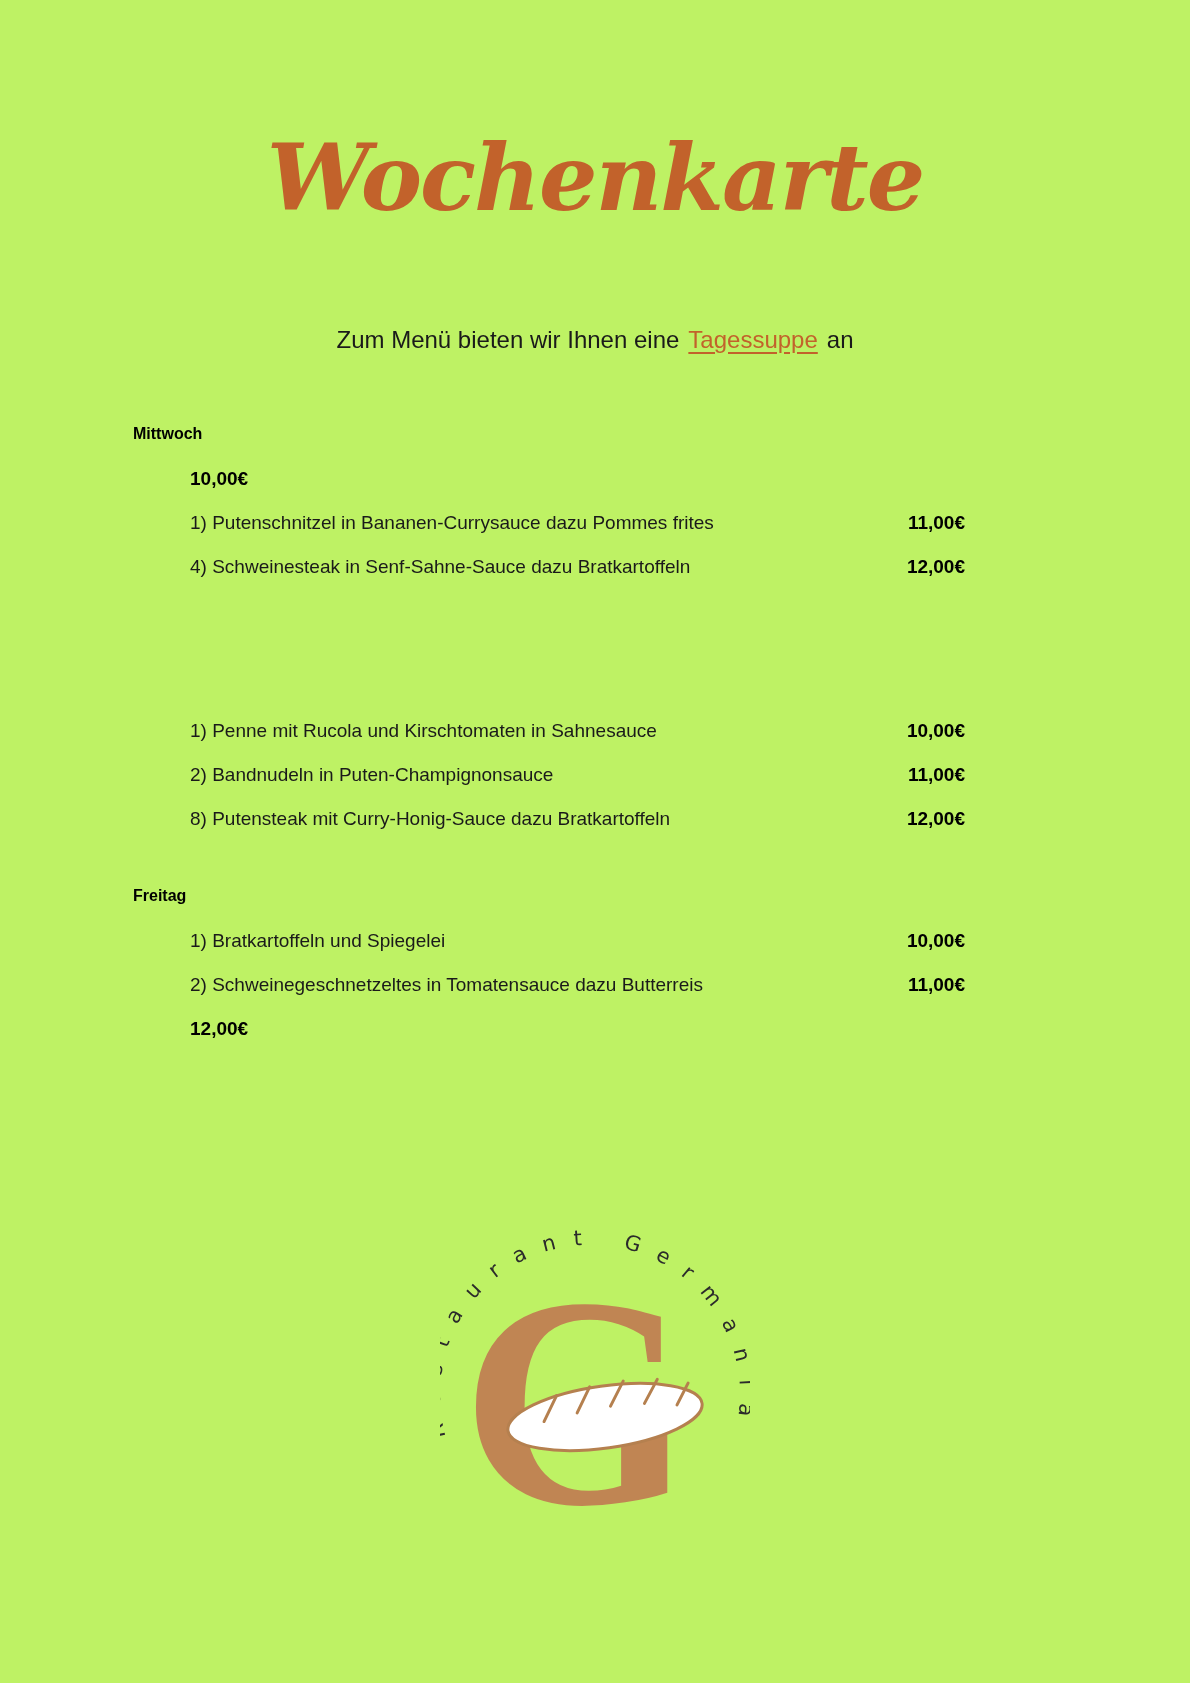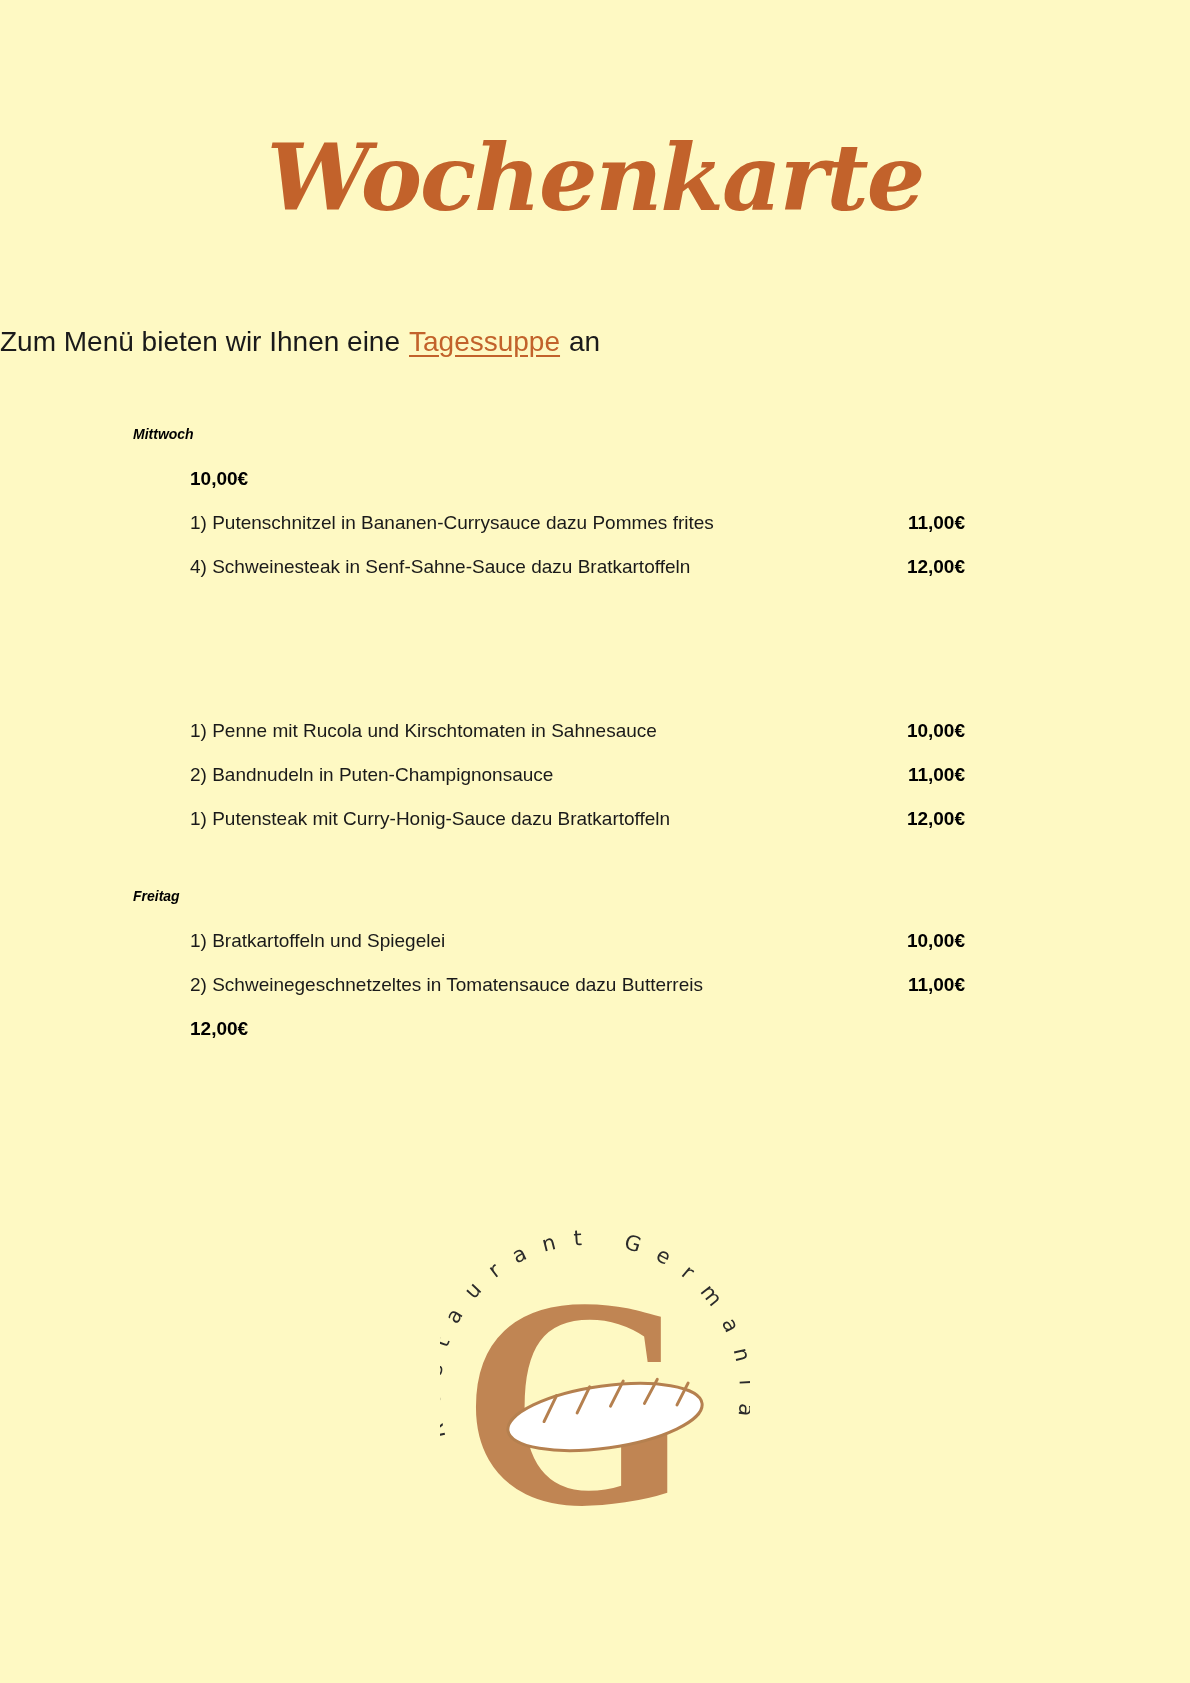--- a/index.html
+++ b/index.html
@@ -6,21 +6,21 @@
   html, body { background: #ffffff; }
   body {
     font-family: "Liberation Sans", sans-serif;
     color: #1a1a1a;
   }
   .page {
     position: relative;
     width: 1190px;
     height: 1683px;
     margin: 0 auto;
-    background: #fef9c3;
+    background: #bef264;
     overflow: hidden;
   }
   .title {
     position: absolute;
     top: 128px;
     left: 0;
     width: 100%;
     text-align: center;
     font-family: "DejaVu Serif", serif;
     font-style: italic;
@@ -28,42 +28,42 @@
     font-size: 92px;
     line-height: 1.1;
     color: #c2622b;
     letter-spacing: -2px;
   }
   .subtitle {
     position: absolute;
     top: 326px;
     left: 0;
     width: 100%;
-    font-size: 28px;
+    text-align: center;
+    font-size: 24px;
     color: #1a1a1a;
   }
   .subtitle .link {
     color: #c2622b;
     text-decoration: underline;
     text-underline-offset: 4px;
     margin: 0 9px;
     cursor: pointer;
   }
   .menu {
     position: absolute;
     top: 420px;
     left: 133px;
     width: 832px;
   }
   .day {
-    font-size: 14px;
+    font-size: 16px;
     line-height: 28px;
     font-weight: 700;
     color: #000000;
-    font-style: italic;
   }
   .menu-row {
     display: flex;
     justify-content: space-between;
     align-items: baseline;
     margin-top: 18px;
     padding-left: 57px;
     font-size: 19px;
     line-height: 26px;
   }
@@ -110,21 +110,21 @@
     <section class="menu-section section-donnerstag">
       <div class="menu-row">
         <span class="dish">1) Penne mit Rucola und Kirschtomaten in Sahnesauce</span>
         <span class="price">10,00€</span>
       </div>
       <div class="menu-row">
         <span class="dish">2) Bandnudeln in Puten-Champignonsauce</span>
         <span class="price">11,00€</span>
       </div>
       <div class="menu-row">
-        <span class="dish">1) Putensteak mit Curry-Honig-Sauce dazu Bratkartoffeln</span>
+        <span class="dish">8) Putensteak mit Curry-Honig-Sauce dazu Bratkartoffeln</span>
         <span class="price">12,00€</span>
       </div>
     </section>
 
     <section class="menu-section section-freitag">
       <h2 class="day">Freitag</h2>
       <div class="menu-row">
         <span class="dish">1) Bratkartoffeln und Spiegelei</span>
         <span class="price">10,00€</span>
       </div>

